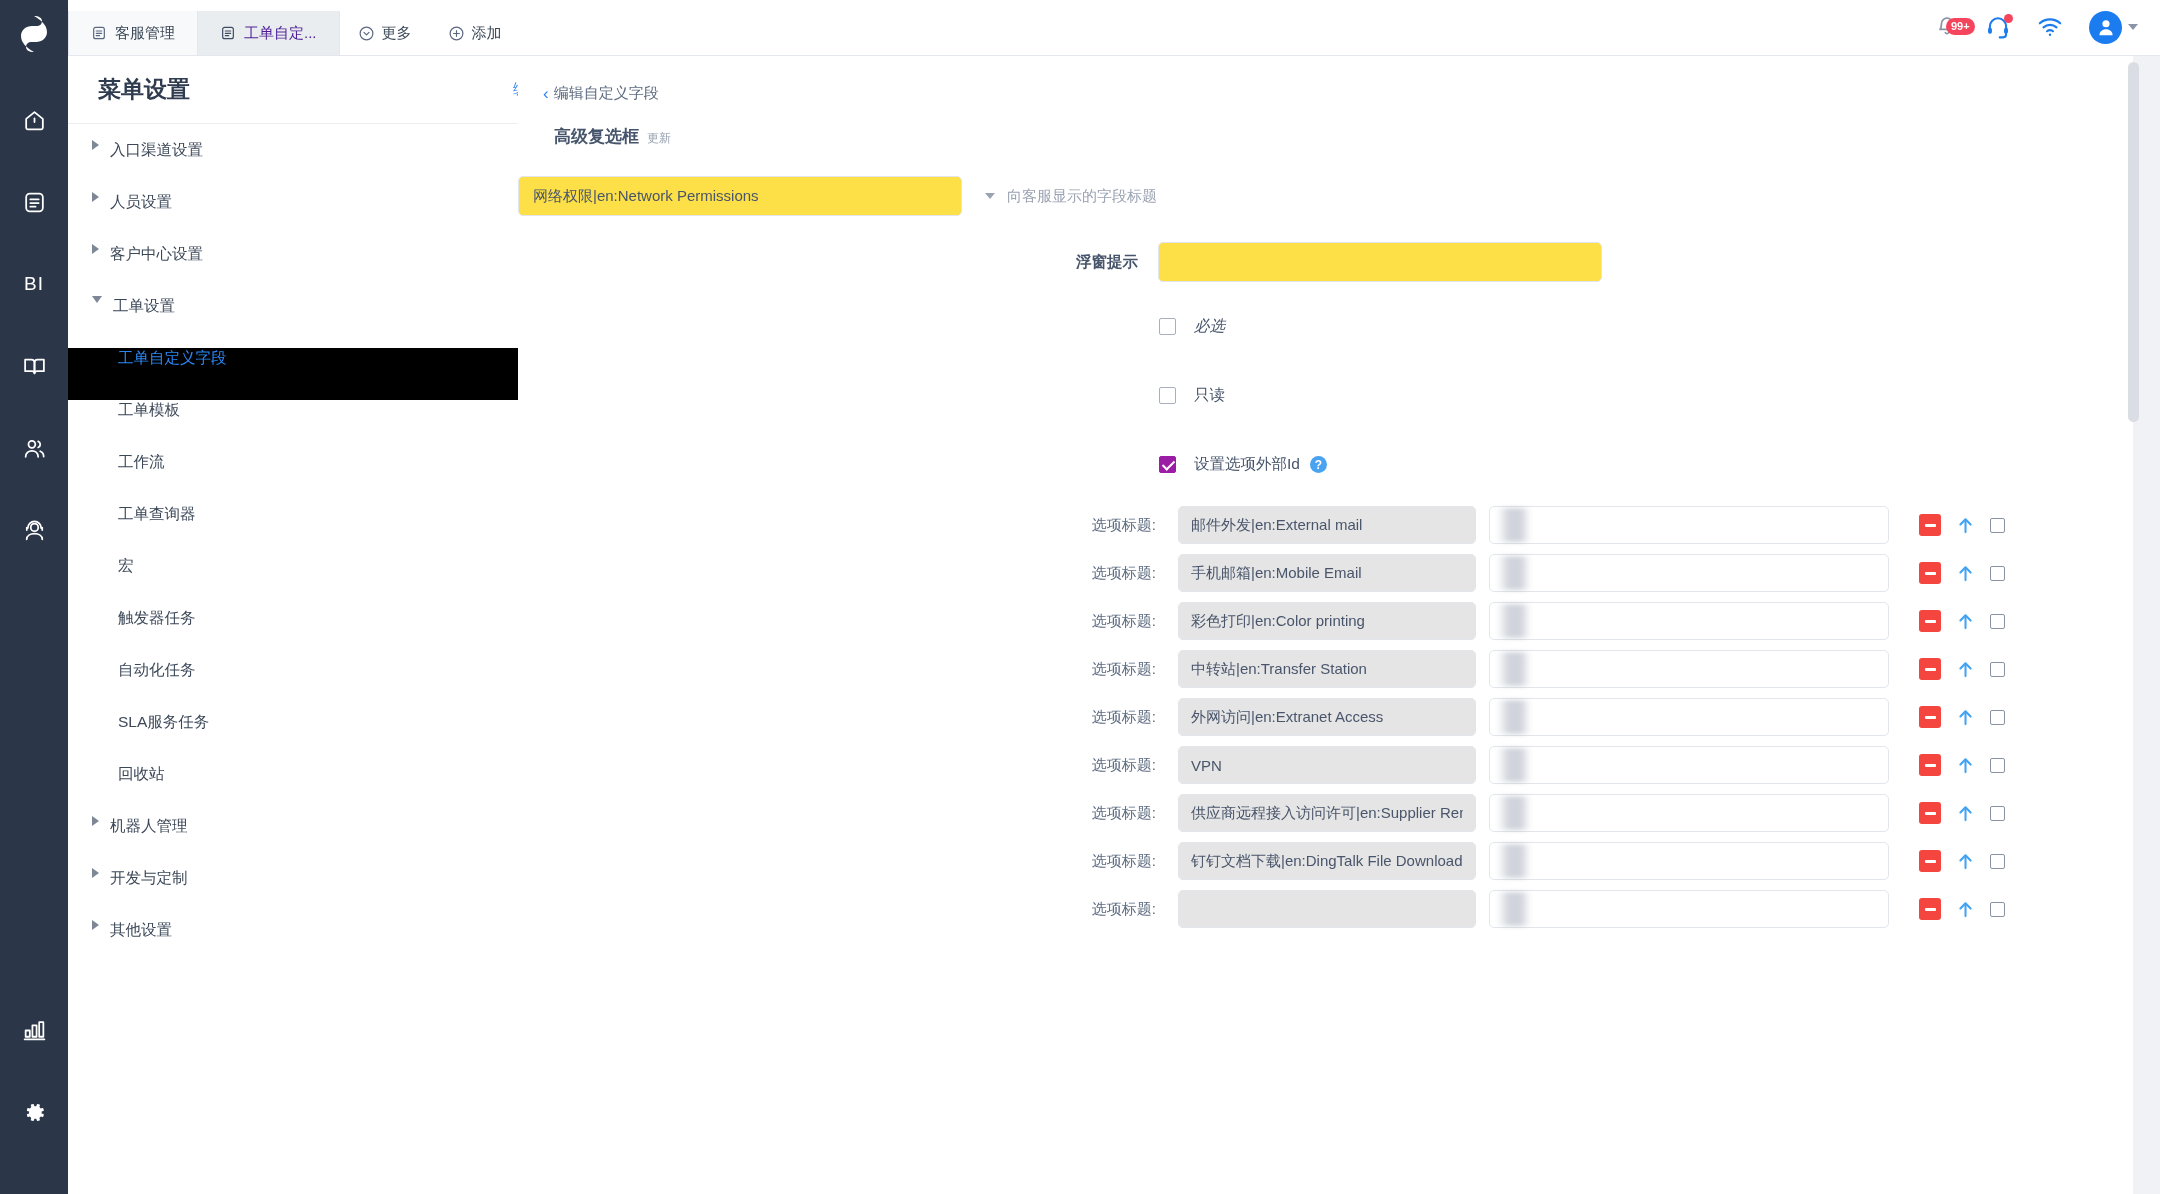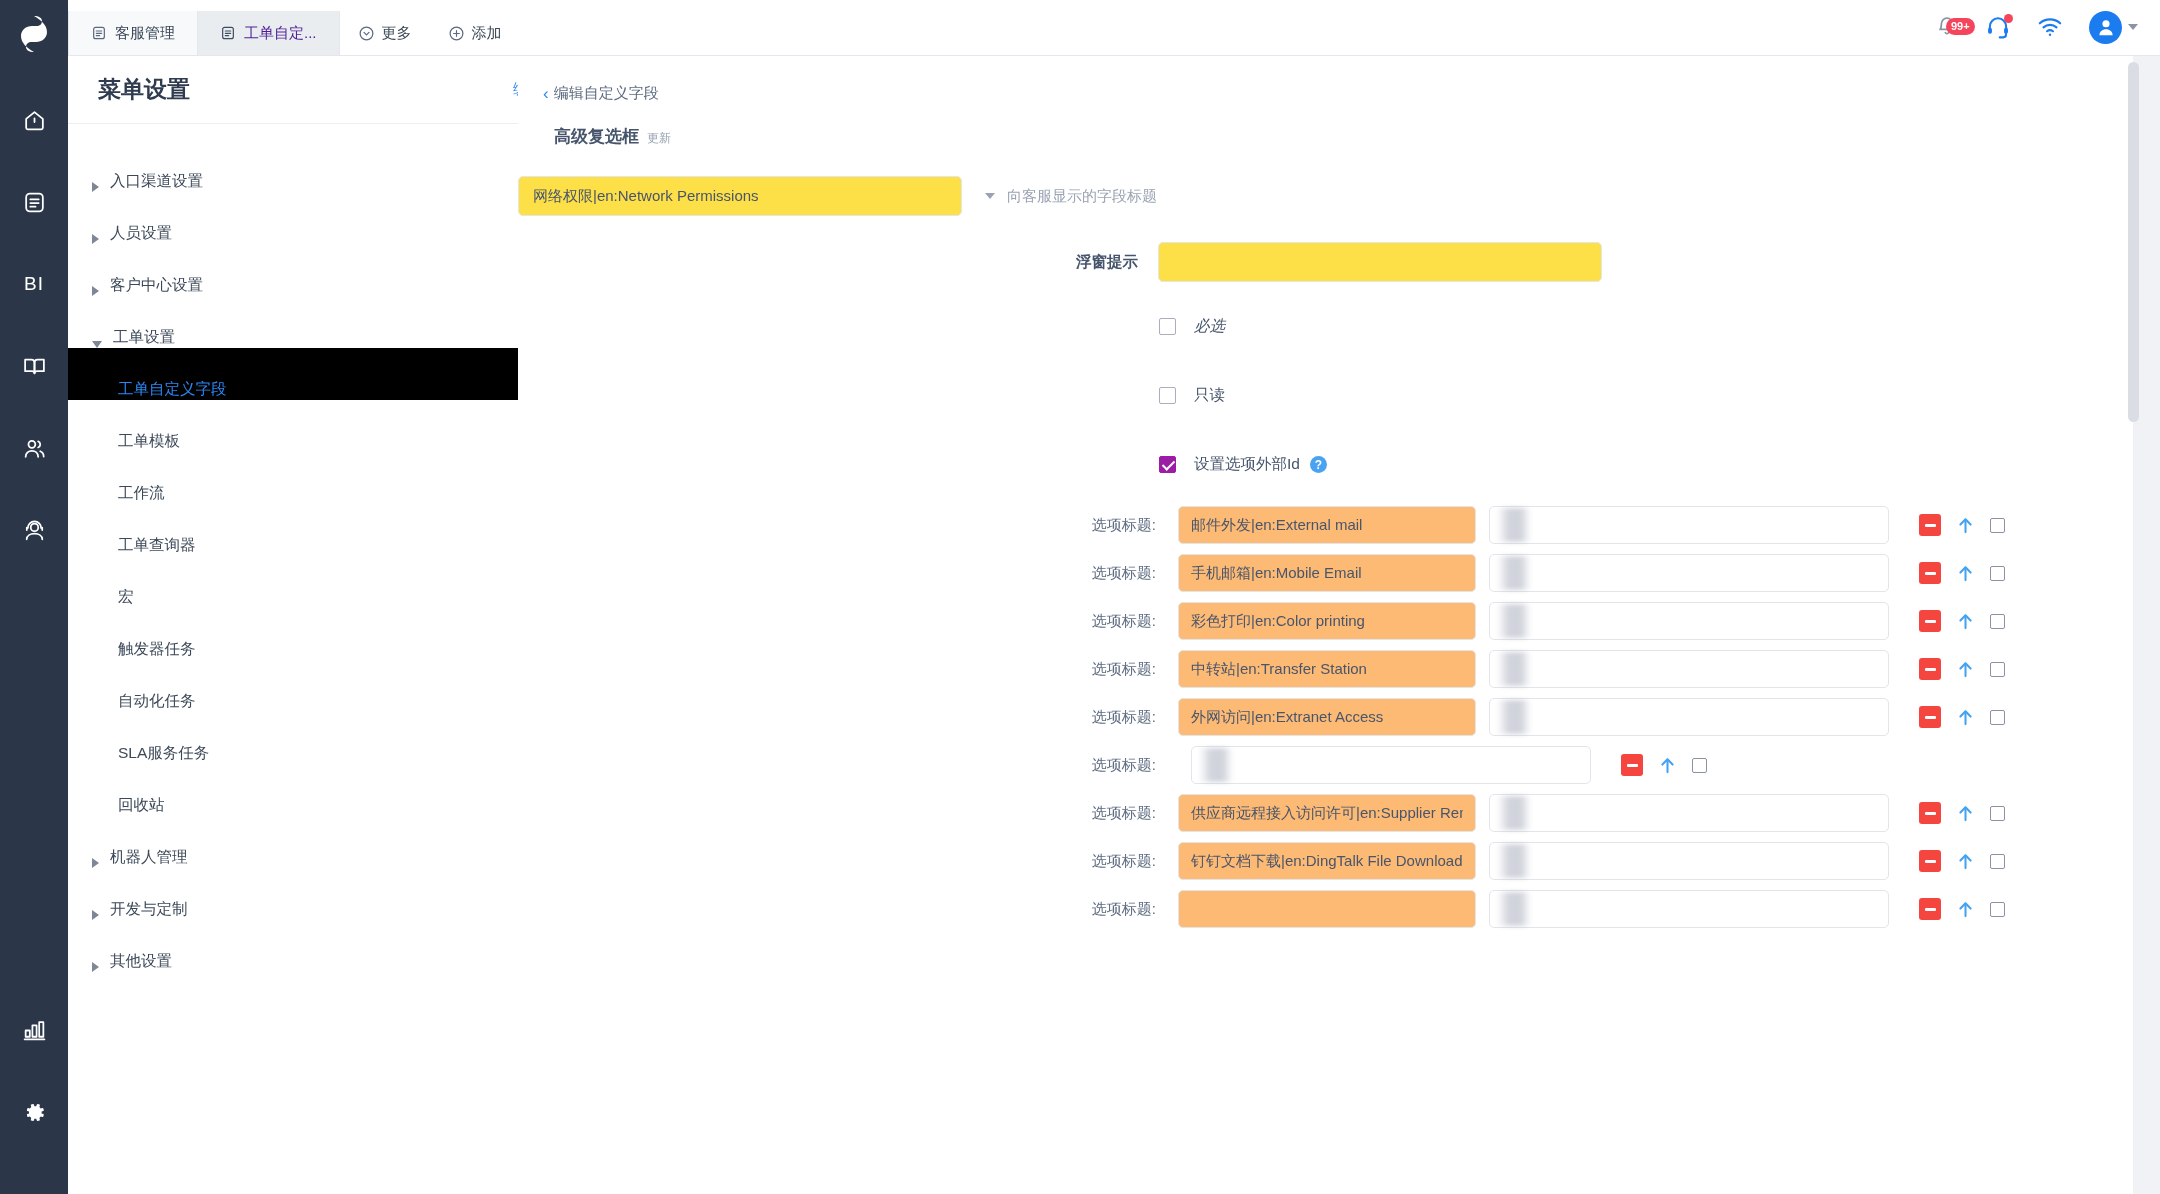--- a/index.html
+++ b/index.html
@@ -106,21 +106,21 @@
   }
   .menu-head {
     height: 68px; display: flex; align-items: center;
     padding: 0 28px 0 30px;
     border-bottom: 1px solid #eceef2;
   }
   .menu-title { font-size: 23px; font-weight: bold; color: #2f3b4e; }
   .menu-edit { margin-left: auto; font-size: 15px; color: #2b87f5; cursor: pointer; }
   .menu-list { padding-top: 16px; }
   .m-row {
-    height: 52px; display: flex; align-items: flex-end;
+    height: 52px; display: flex; align-items: flex-start;
     font-size: 15.5px; color: #3c4858; cursor: pointer;
     padding-left: 24px;
   }
   .m-row.child { padding-left: 50px; }
   .m-row.active { background: #000000; color: #2b87f5; }
   .arrow-right {
     width: 0; height: 0; margin-right: 11px;
     border-top: 5px solid transparent;
     border-bottom: 5px solid transparent;
     border-left: 7px solid #7d8796;
@@ -207,21 +207,21 @@
   .opt-row { display: flex; align-items: center; height: 48px; }
   .opt-label {
     width: 660px; text-align: right; padding-right: 22px;
     font-size: 15px; color: #5d6b80;
   }
   .opt-title-input {
     width: 298px; height: 38px;
     border: 1px solid #e2e5ea; border-radius: 5px;
     padding: 0 12px; font-size: 15px; color: #49556b;
     font-family: "Liberation Sans", sans-serif;
-    outline: none; background: #fdba74;
+    outline: none; background: #e5e5e5;
   }
   .opt-id-wrap { position: relative; margin-left: 13px; }
   .opt-id-input {
     width: 400px; height: 38px;
     border: 1px solid #e2e5ea; border-radius: 5px;
     padding: 0 12px; font-size: 15px; color: #49556b;
     font-family: "Liberation Sans", sans-serif;
     outline: none; background: #fff;
   }
   .redacted {
@@ -622,20 +622,21 @@
                   <path d="M9 17 V4"></path>
                   <path d="M3.6 9 L9 3.4 L14.4 9"></path>
                 </svg>
             </span>
             <span class="opt-cbox"></span>
           </span>
         </div>
 
         <div class="opt-row">
           <div class="opt-label">选项标题:</div>
+          <input class="opt-title-input" type="text" value="VPN" style="">
           <span class="opt-id-wrap">
             <input class="opt-id-input" type="text" value="" style="">
             <span class="redacted"></span>
           </span>
           <span class="opt-actions">
             <span class="btn-minus">
                 <span></span>
               </span>
             <span class="btn-up">
               <svg width="17" height="19" viewBox="0 0 18 20" fill="none" stroke="#44a2f3" stroke-width="2.2" stroke-linecap="round" stroke-linejoin="round">

